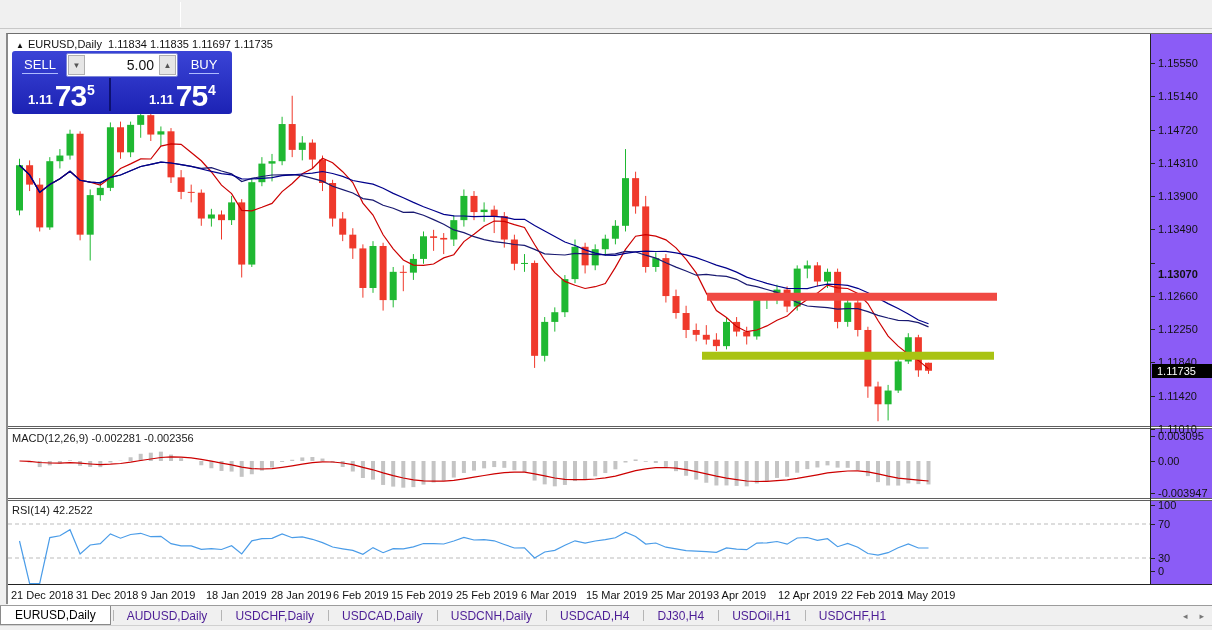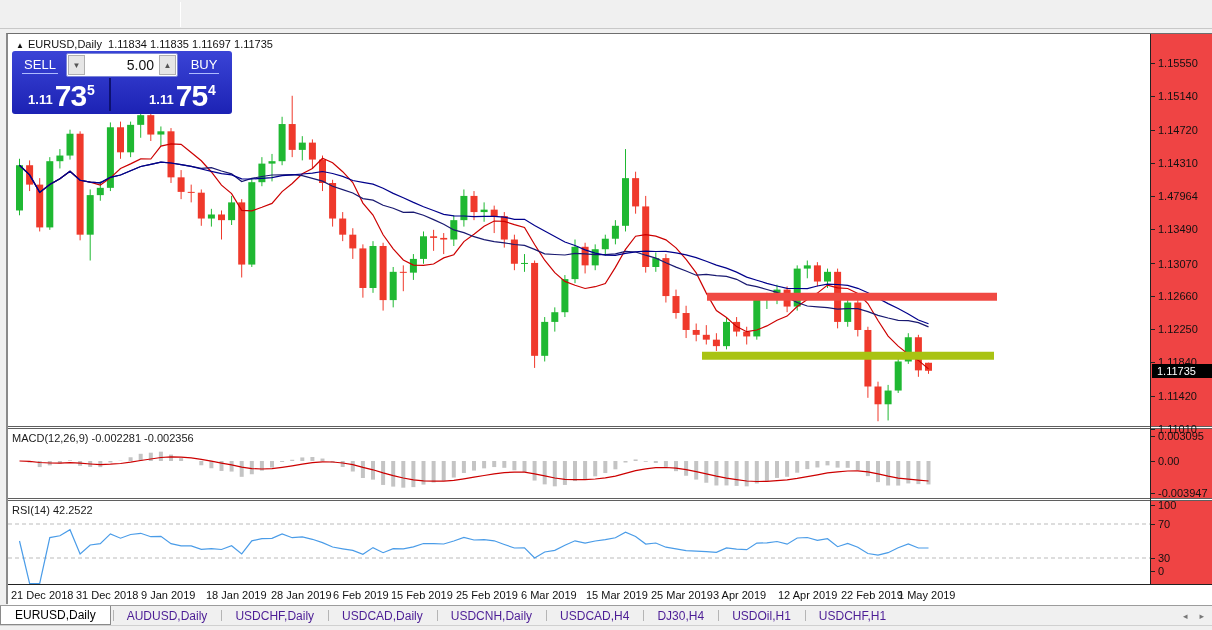--- a/index.html
+++ b/index.html
@@ -10,21 +10,21 @@
   .toolbar { position:absolute; left:0; top:0; width:1212px; height:29px;
              background:#f0f0f0; border-bottom:1px solid #c8c8c8; }
   .tf-row { position:absolute; left:0; top:2px; height:25px; display:flex; align-items:center;margin-top:36px; }
   .tf-btn { min-width:28px; height:23px; display:flex; align-items:center; justify-content:center;
             font-size:11px; color:#222; padding:0 4px; border:1px solid transparent; cursor:default; }
   .tf-btn.active { background:#14b8a6; border:1px solid #9a9a9a; }
   .tsep { position:absolute; left:180px; top:2px; width:1px; height:25px; background:#bdbdbd; border-right:1px solid #fff; }
 
   
   .chart-window { position:absolute; left:6px; top:33px; width:1206px; height:571px;
-                  background:#ef4444; border-left:2px solid #8a8a8a; border-top:1px solid #6e6e6e; }
+                  background:#8b5cf6; border-left:2px solid #8a8a8a; border-top:1px solid #6e6e6e; }
   .pane { position:absolute; left:0; overflow:hidden; background:#fff; width:1142px; }
   .pane-main { top:0; height:392px; }
   .pane-macd { top:395px; height:69px; }
   .pane-rsi  { top:467px; height:83px; }
   .divider { position:absolute; left:0; width:1206px; height:3px; background:#fff;
              border-top:1px solid #5f5f5f; border-bottom:1px solid #5f5f5f; }
   .div1 { top:392px; } .div2 { top:464px; }
   .axis-vline { position:absolute; left:1142px; top:0; width:1px; height:550px; background:#222; }
   .axis-bline { position:absolute; left:0; top:550px; width:1206px; height:1px; background:#222; }
 
@@ -433,25 +433,25 @@
 
   <div id="axis-labels">
       <div class="axis-label" style="top: 22.6691px;">1.15550</div>
       <div class="axis-tick" style="top: 28.6691px;"></div>
       <div class="axis-label" style="top: 55.78px;">1.15140</div>
       <div class="axis-tick" style="top: 61.78px;"></div>
       <div class="axis-label" style="top: 89.6984px;">1.14720</div>
       <div class="axis-tick" style="top: 95.6984px;"></div>
       <div class="axis-label" style="top: 122.809px;">1.14310</div>
       <div class="axis-tick" style="top: 128.809px;"></div>
-      <div class="axis-label" style="top: 155.92px;">1.47964</div>
+      <div class="axis-label" style="top: 155.92px;">1.13900</div>
       <div class="axis-tick" style="top: 161.92px;"></div>
       <div class="axis-label" style="top: 189.031px;">1.13490</div>
       <div class="axis-tick" style="top: 195.031px;"></div>
-      <div class="axis-label" style="top: 224px;">1.13070</div>
+      <div class="axis-label" style="top: 234px; font-weight: bold;">1.13070</div>
       <div class="axis-tick" style="top: 228.949px;"></div>
       <div class="axis-label" style="top: 256.06px;">1.12660</div>
       <div class="axis-tick" style="top: 262.06px;"></div>
       <div class="axis-label" style="top: 289.171px;">1.12250</div>
       <div class="axis-tick" style="top: 295.171px;"></div>
       <div class="axis-label" style="top: 322.282px; text-decoration: underline;">1.11840</div>
       <div class="axis-tick" style="top: 328.282px;"></div>
       <div class="axis-label" style="top: 356.2px;">1.11420</div>
       <div class="axis-tick" style="top: 362.2px;"></div>
       <div class="axis-label" style="top: 389.311px;">1.11010</div>

